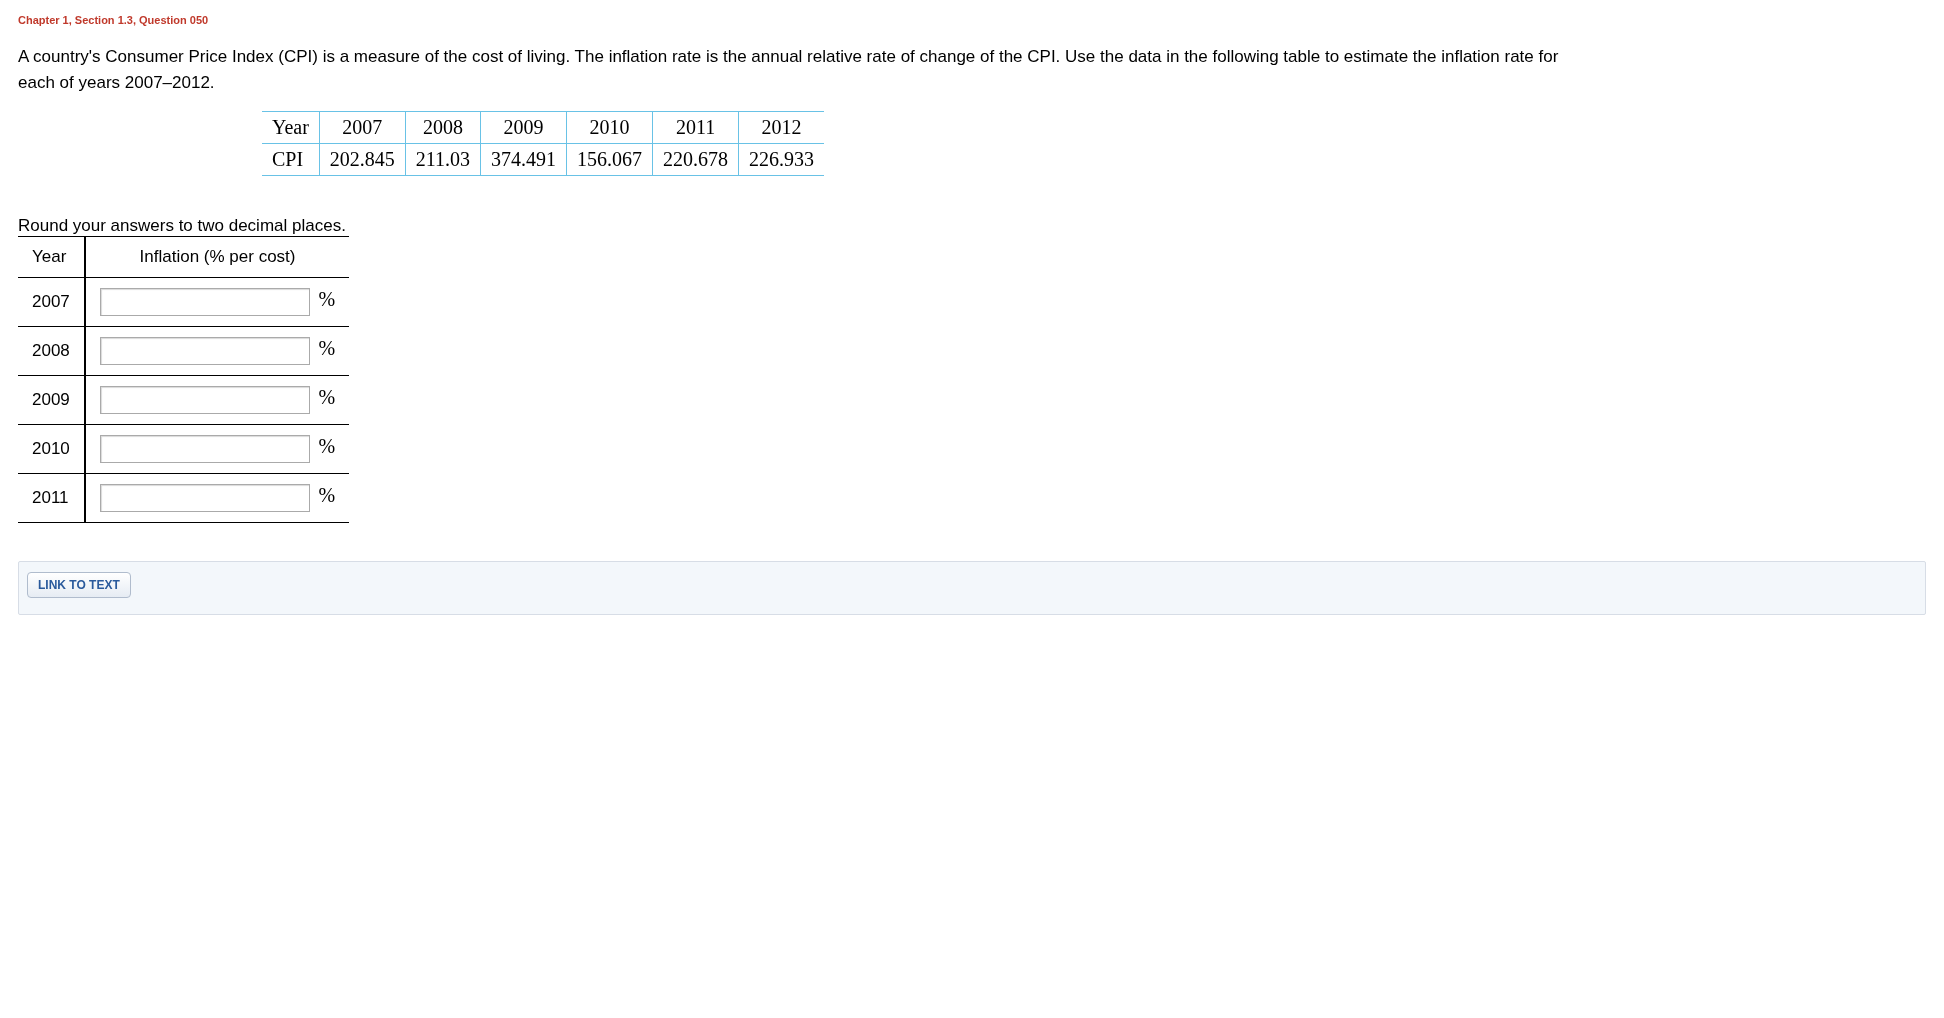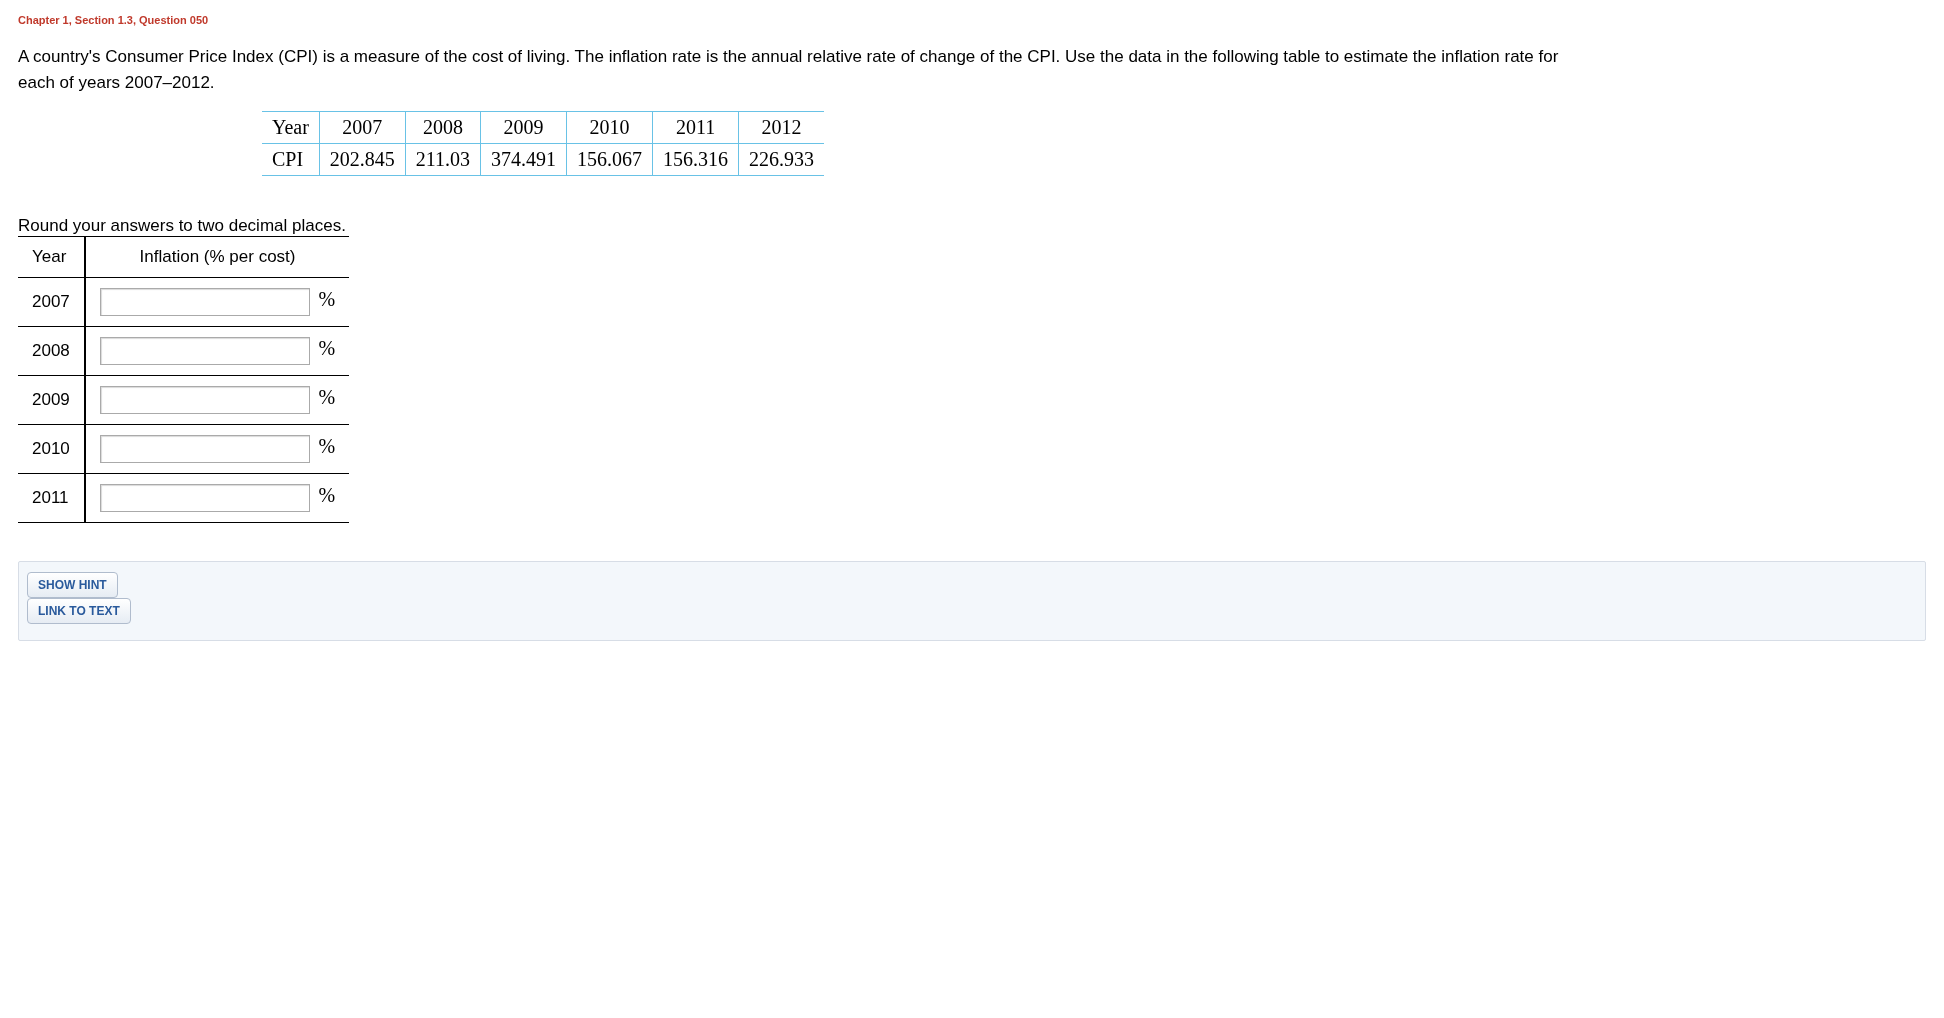--- a/index.html
+++ b/index.html
@@ -126,21 +126,21 @@
       <th>2010</th>
       <th>2011</th>
       <th>2012</th>
     </tr>
     <tr>
       <td>CPI</td>
       <td>202.845</td>
       <td>211.03</td>
       <td>374.491</td>
       <td>156.067</td>
-      <td>156.316</td>
+      <td>220.678</td>
       <td>226.933</td>
     </tr>
   </tbody>
     </table>
 </div>
 
 <div class="instruction">Round your answers to two decimal places.</div>
 
 <table class="answer-table">
   <tbody>
@@ -180,15 +180,14 @@
     <td class="divider">2011</td>
     <td>
       <input class="answer-input" type="text" value="" style="">
       <span class="percent">%</span>
     </td>
   </tr>
 </tbody>
   </table>
 
 <div class="footer-panel">
-  <div><button class="wb-button">SHOW HINT</button></div>
   <div><button class="wb-button">LINK TO TEXT</button></div>
 </div>
 
 </body></html>

